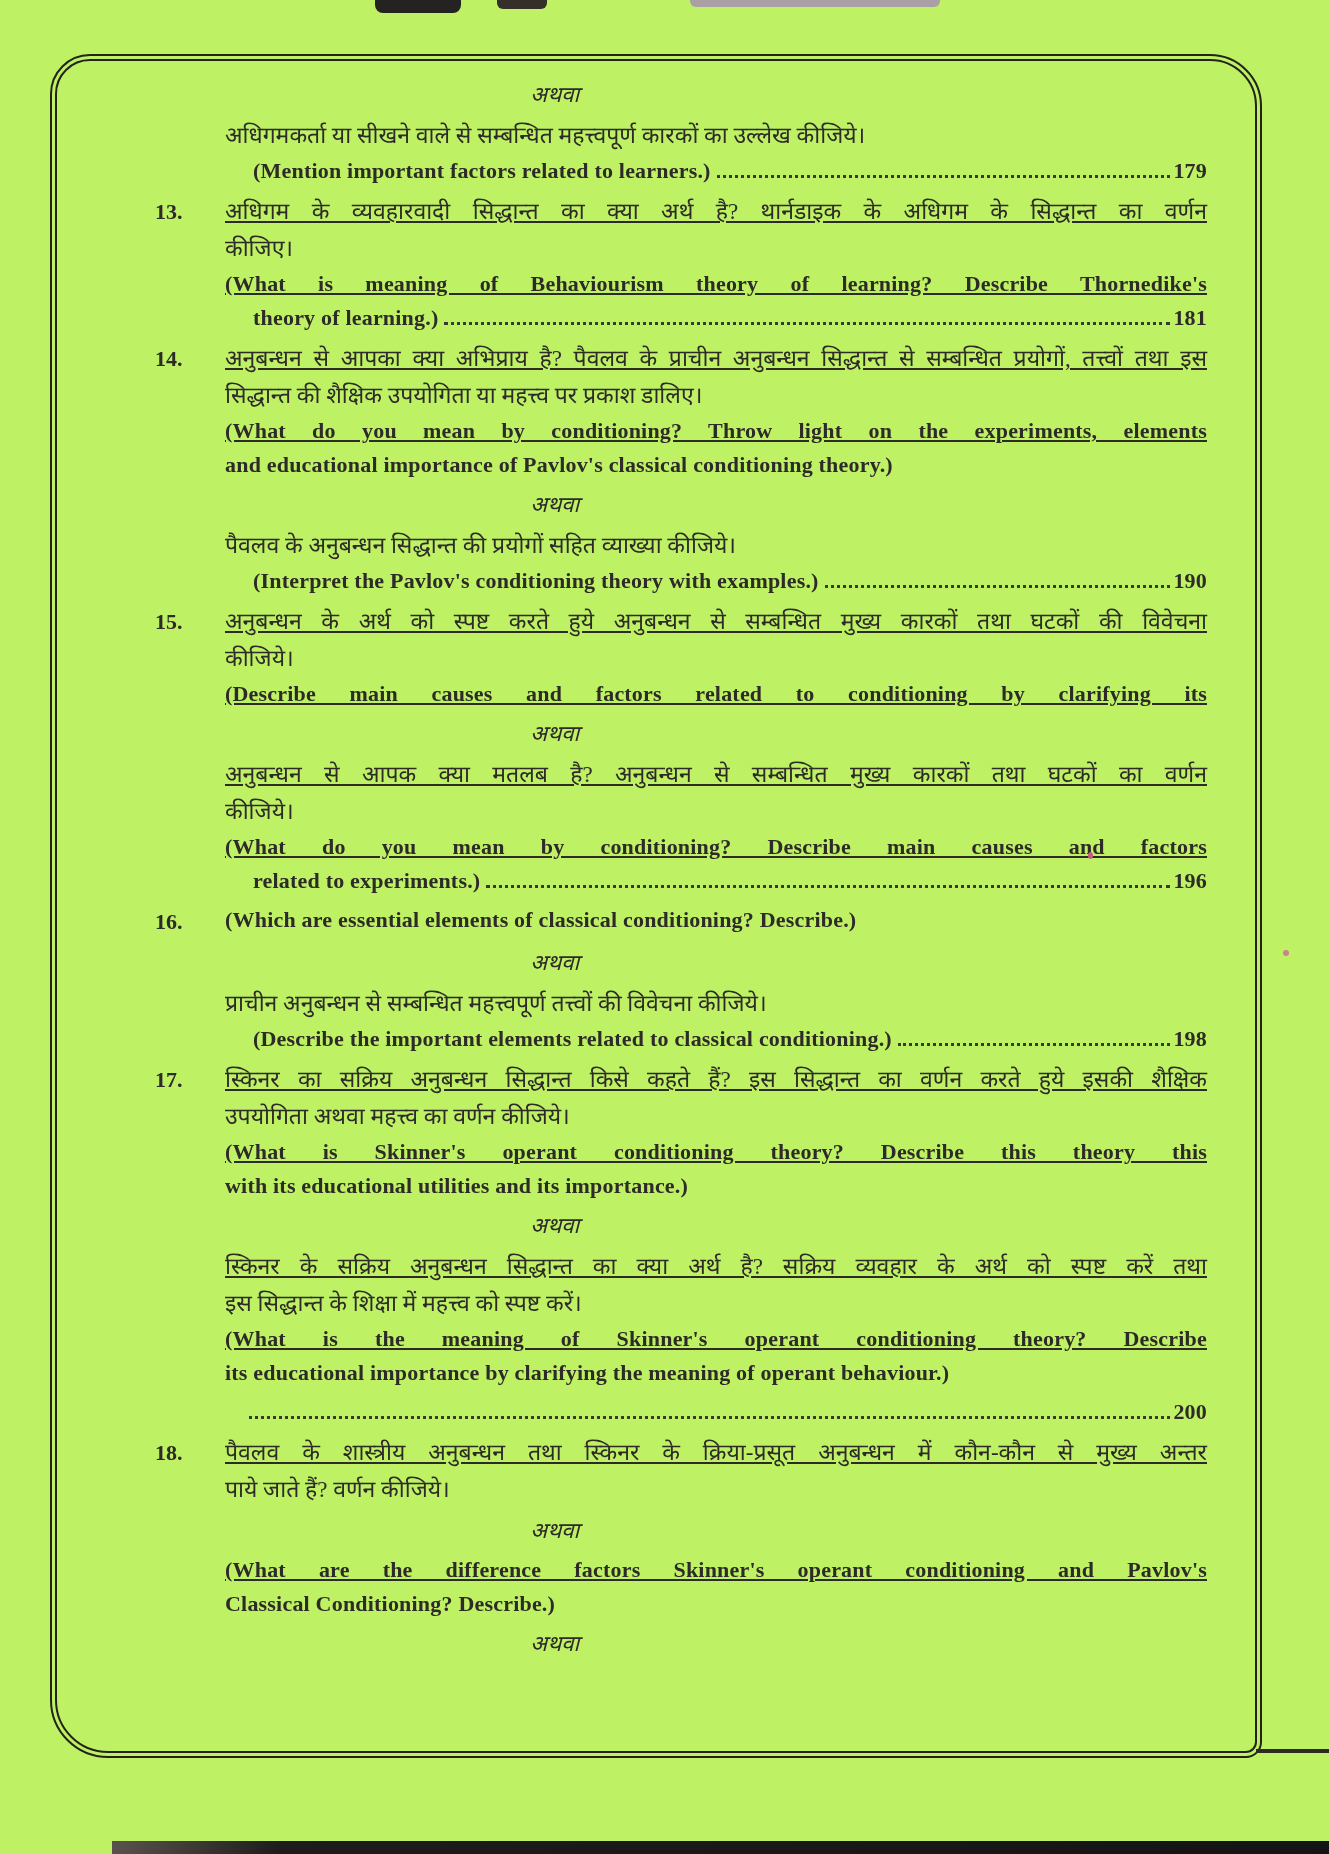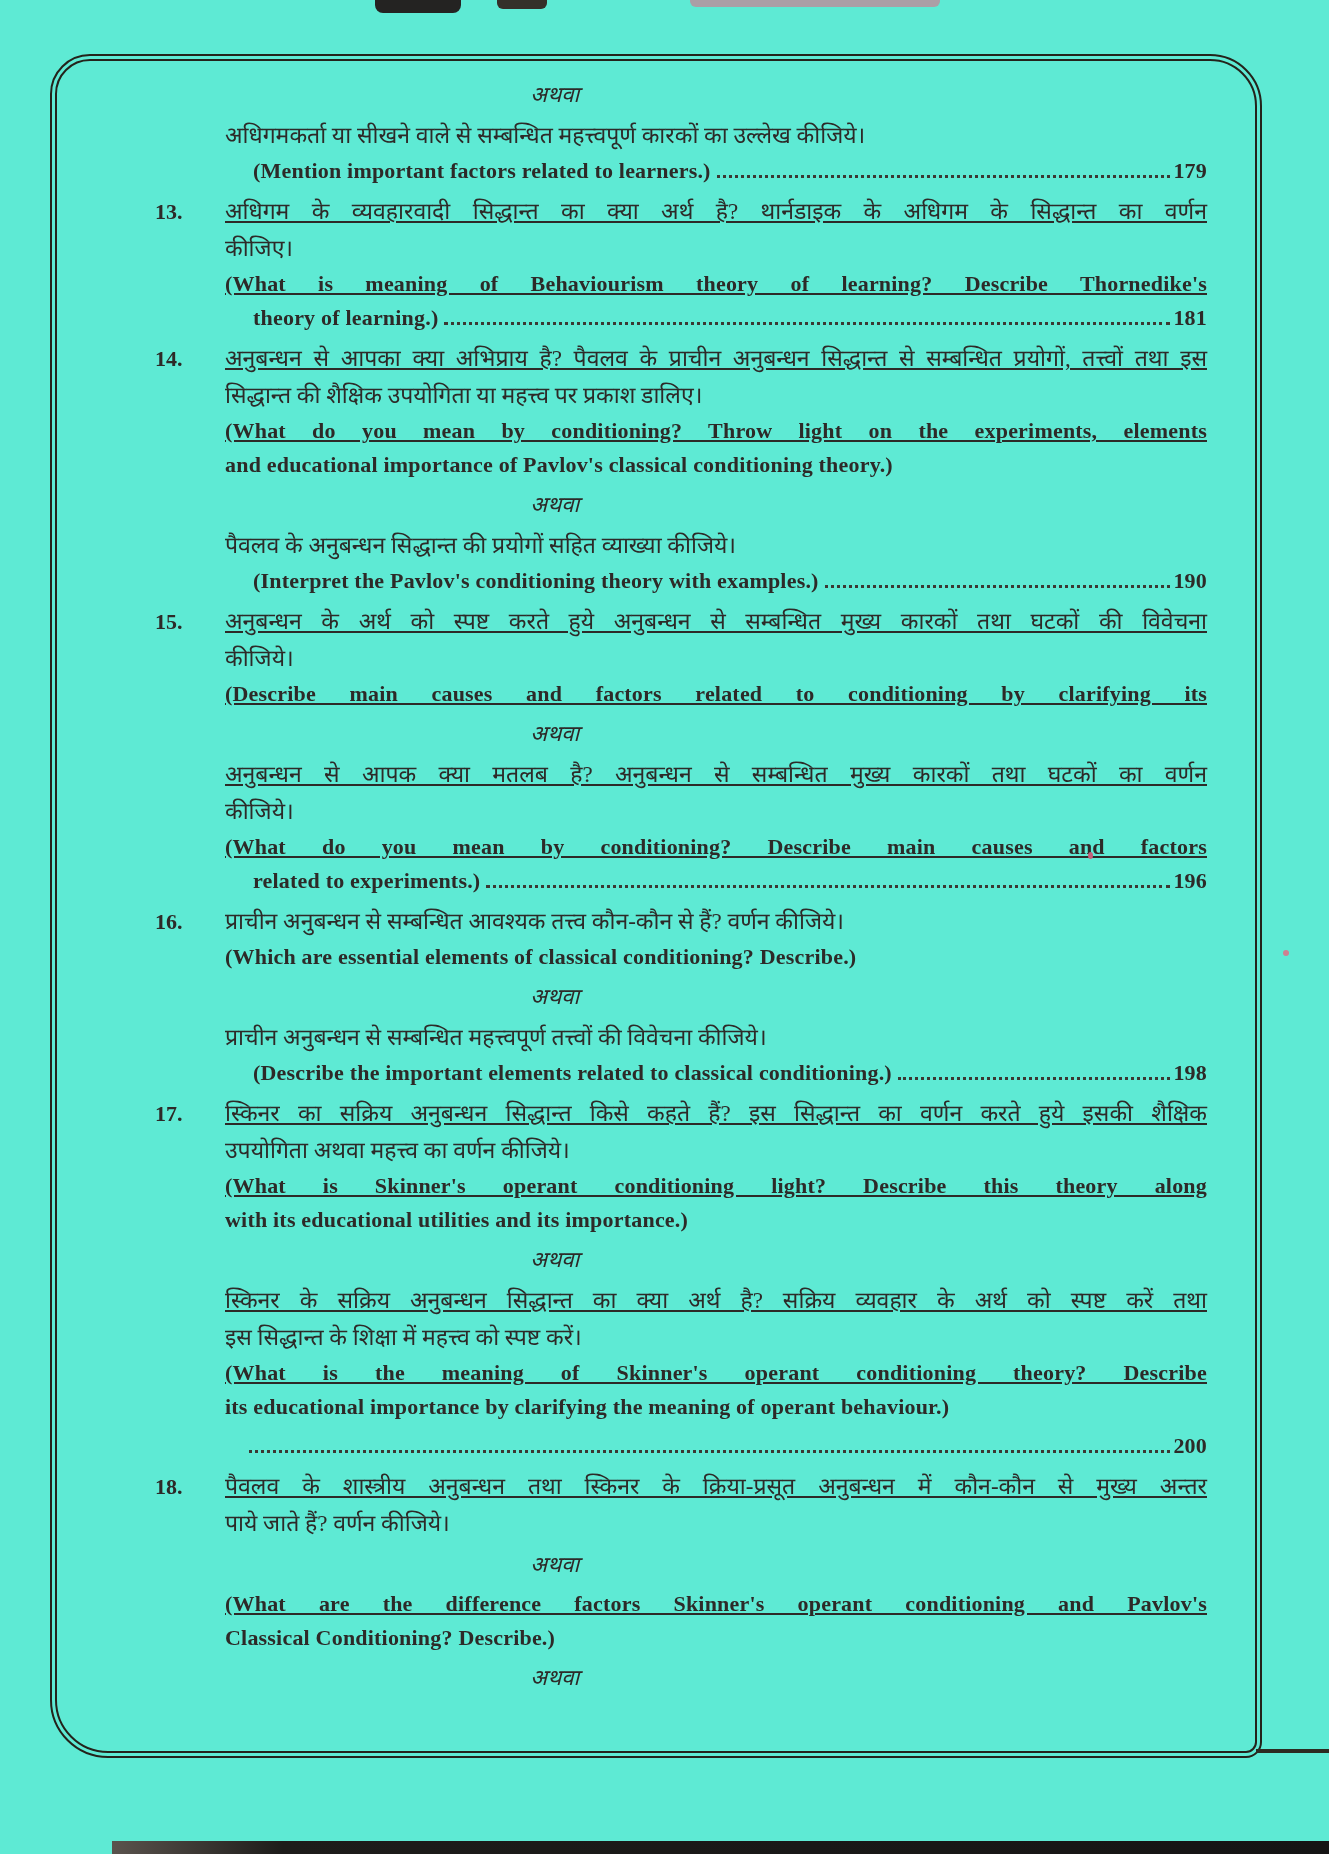--- a/index.html
+++ b/index.html
@@ -37,21 +37,21 @@
   .lead{display:flex;align-items:baseline;}
   .lt{white-space:nowrap;margin-left:28px;}
   .dotfill{flex:1;border-bottom:3px dotted #3b3833;margin:0 3px 6px 6px;min-width:18px;}
   .pageno{font-weight:bold;font-size:22px;flex:0 0 auto;}
   .or{width:76%;text-align:center;font-style:italic;font-size:22px;line-height:26px;margin:10px 0 9px;}
   .dotonly{margin-left:18px;}
 </style>
 </head>
 <body>
 
-<div class="page" style="--paper: #ece3e8; --ink: #2d2a28; --line: #24231b; background: #5eead4;">
+<div class="page" style="--paper: #ece3e8; --ink: #2d2a28; --line: #24231b; background: #bef264;">
   <div class="top-mark-1"></div>
   <div class="top-mark-2"></div>
   <div class="top-smudge"></div>
   <div class="frame"></div>
   <div class="bottom-line-ext"></div>
   <div class="content">
       <div class="or">अथवा</div>
       <div class="qrow">
         <div class="qnum"></div>
         <div class="qbody">
@@ -115,42 +115,41 @@
           <div class="en lead">
             <span class="lt">related to experiments.)</span>
             <span class="dotfill"></span>
             <span class="pageno">196</span>
           </div>
         </div>
       </div>
       <div class="qrow">
         <div class="qnum">16.</div>
         <div class="qbody">
-          <div class="hi">प्राचीन अनुबन्धन से सम्बन्धित आवश्यक तत्त्व कौन-कौन से हैं? वर्णन कीजिये।</div>
           <div class="en">(Which are essential elements of classical conditioning? Describe.)</div>
         </div>
       </div>
       <div class="or">अथवा</div>
       <div class="qrow">
         <div class="qnum"></div>
         <div class="qbody">
           <div class="hi">प्राचीन अनुबन्धन से सम्बन्धित महत्त्वपूर्ण तत्त्वों की विवेचना कीजिये।</div>
           <div class="en lead">
             <span class="lt">(Describe the important elements related to classical conditioning.)</span>
             <span class="dotfill"></span>
             <span class="pageno">198</span>
           </div>
         </div>
       </div>
       <div class="qrow">
         <div class="qnum">17.</div>
         <div class="qbody">
           <div class="hi j">स्किनर का सक्रिय अनुबन्धन सिद्धान्त किसे कहते हैं? इस सिद्धान्त का वर्णन करते हुये इसकी शैक्षिक</div>
           <div class="hi">उपयोगिता अथवा महत्त्व का वर्णन कीजिये।</div>
-          <div class="en j">(What is Skinner's operant conditioning light? Describe this theory along</div>
+          <div class="en j">(What is Skinner's operant conditioning theory? Describe this theory this</div>
           <div class="en">with its educational utilities and its importance.)</div>
         </div>
       </div>
       <div class="or">अथवा</div>
       <div class="qrow">
         <div class="qnum"></div>
         <div class="qbody">
           <div class="hi j">स्किनर के सक्रिय अनुबन्धन सिद्धान्त का क्या अर्थ है? सक्रिय व्यवहार के अर्थ को स्पष्ट करें तथा</div>
           <div class="hi">इस सिद्धान्त के शिक्षा में महत्त्व को स्पष्ट करें।</div>
           <div class="en j">(What is the meaning of Skinner's operant conditioning theory? Describe</div>

